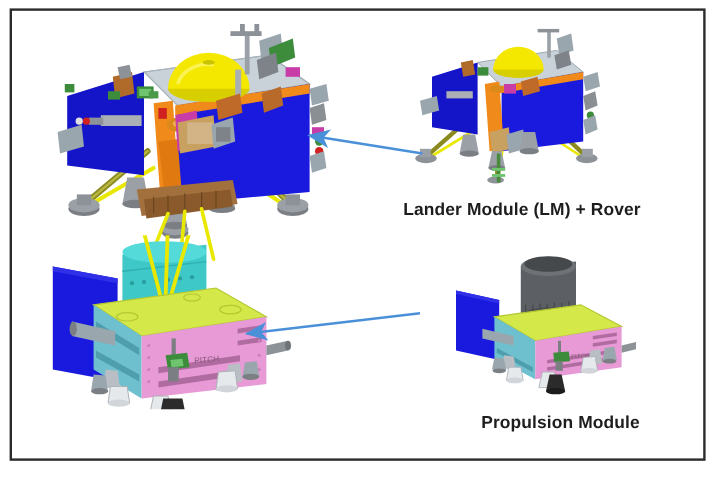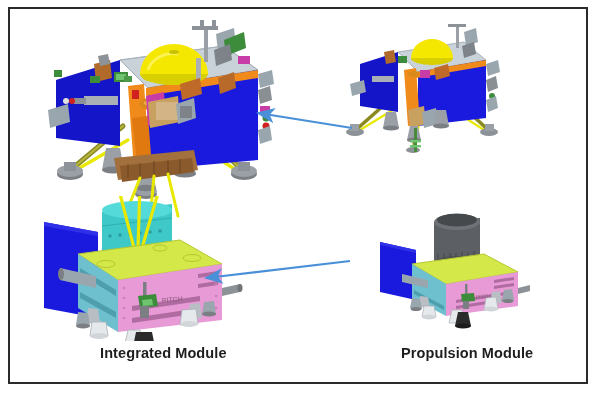--- a/index.html
+++ b/index.html
@@ -411,18 +411,18 @@
 
   <svg class="art" style="left:196px;top:252px;" width="160" height="40">
     <defs>
       <marker id="ah2" markerWidth="9" markerHeight="9" refX="8" refY="4.5" orient="auto">
         <path d="M9,4.5 L0,0.8 L2.4,4.5 L0,8.2 Z" fill="#4a90d9"></path>
       </marker>
     </defs>
     <line x1="154" y1="9" x2="10" y2="26" stroke="#4a90d9" stroke-width="2.1" marker-end="url(#ah2)"></line>
   </svg>
 
-
-  <div class="lbl" id="lbl-integrated">Integrated Module</div>
+  <div class="lbl" id="lbl-lander">Lander Module (LM) + Rover</div>
+
 
   <div class="lbl" id="lbl-prop">Propulsion Module</div>
 
 </div>
 
 </body></html>

